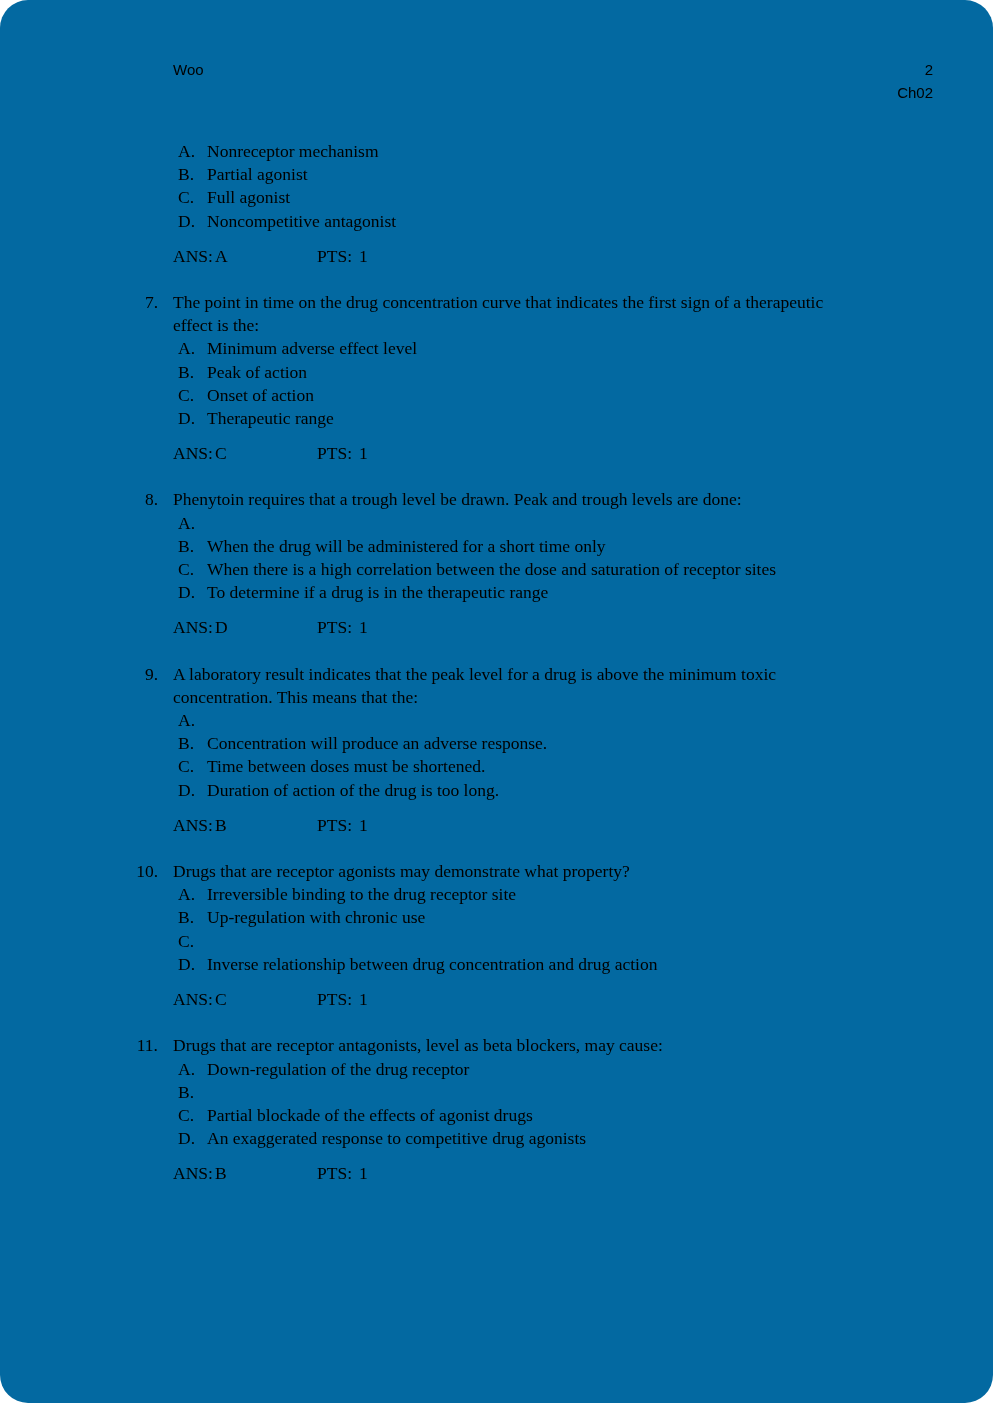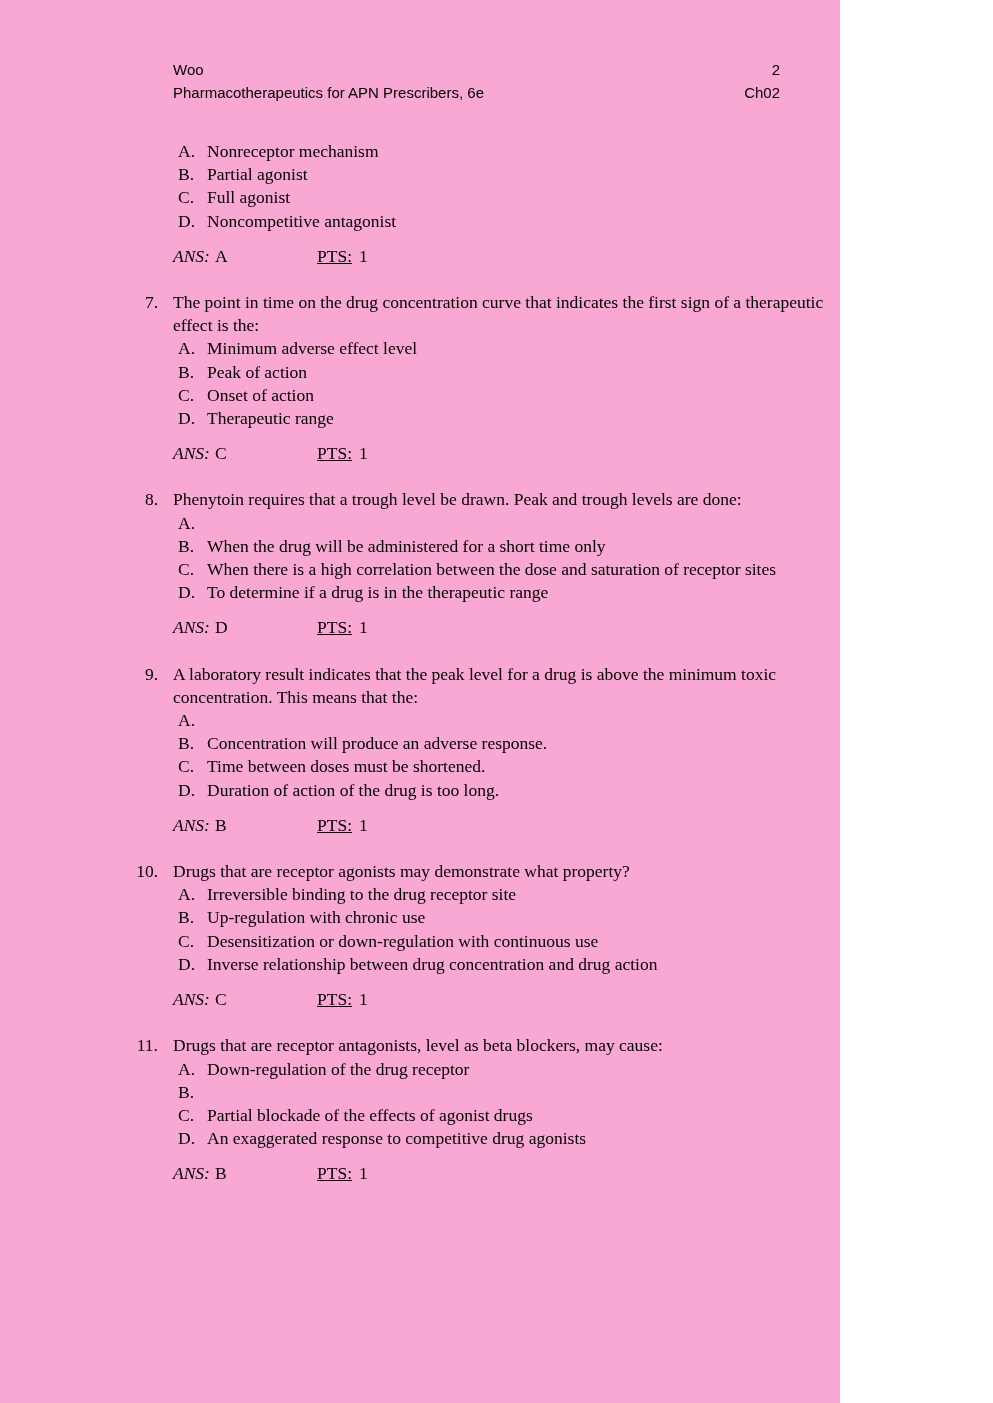--- a/index.html
+++ b/index.html
@@ -2,26 +2,27 @@
 <html><head>
 <meta charset="utf-8">
 <style>
   html, body {
     margin: 0;
     padding: 0;
     background: #ffffff;
   }
   .page {
     position: relative;
-    width: 840px;
+    width: 993px;
     height: 1403px;
-    background: #f9a8d4;
+    background: #0369a1;
     color: #000000;
     overflow: hidden;
     font-family: "Liberation Serif", serif;
+    border-radius: 28px;
   }
   .page-header {
     position: absolute;
     top: 59px;
     left: 173px;
     right: 60px;
     display: flex;
     justify-content: space-between;
     font-family: "Liberation Sans", sans-serif;
     font-size: 15px;
@@ -46,32 +47,31 @@
   }
   .qstem { white-space: pre-line; }
   .options { margin-left: 48px; }
   .opt { display: flex; }
   .optletter { flex: none; width: 29px; }
   .ans-line {
     margin-left: 43px;
     margin-top: 12px;
     margin-bottom: 23px;
   }
-  .ans-label  { display: inline-block; width: 42px; font-style: italic; }
+  .ans-label  { display: inline-block; width: 42px; }
   .ans-value  { display: inline-block; width: 102px; }
-  .pts-label  { display: inline-block; width: 42px; text-decoration: underline; }
+  .pts-label  { display: inline-block; width: 42px; }
 </style>
 </head>
 <body>
 
 <div class="page">
   <header class="page-header">
     <div class="h-left">
       <div>Woo</div>
-      <div>Pharmacotherapeutics for APN Prescribers, 6e</div>
     </div>
     <div class="h-right">
       <div>2</div>
       <div>Ch02</div>
     </div>
   </header>
 
   <main class="questions-area">
       <section class="question-block">
         <div class="options">
@@ -178,21 +178,20 @@
           <div class="opt">
             <span class="optletter">A.</span>
             <span class="opttext">Irreversible binding to the drug receptor site</span>
           </div>
           <div class="opt">
             <span class="optletter">B.</span>
             <span class="opttext">Up-regulation with chronic use</span>
           </div>
           <div class="opt">
             <span class="optletter">C.</span>
-            <span class="opttext">Desensitization or down-regulation with continuous use</span>
           </div>
           <div class="opt">
             <span class="optletter">D.</span>
             <span class="opttext">Inverse relationship between drug concentration and drug action</span>
           </div>
         </div>
         <div class="ans-line"><span class="ans-label">ANS:</span><span class="ans-value">C</span><span class="pts-label">PTS:</span><span class="pts-value">1</span></div>
       </section>
       <section class="question-block">
         <div class="qrow">

